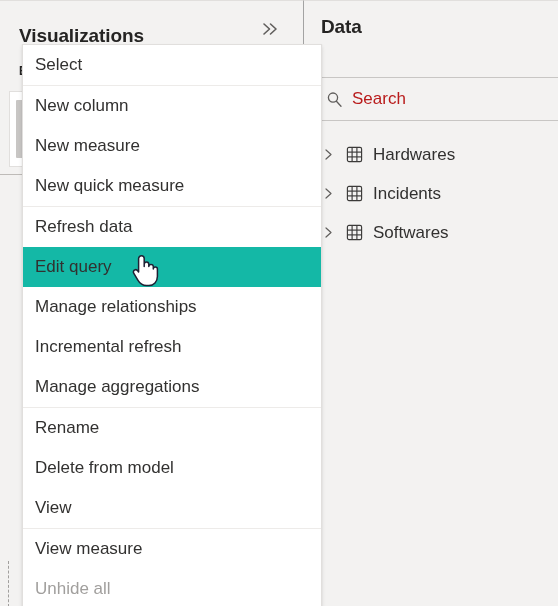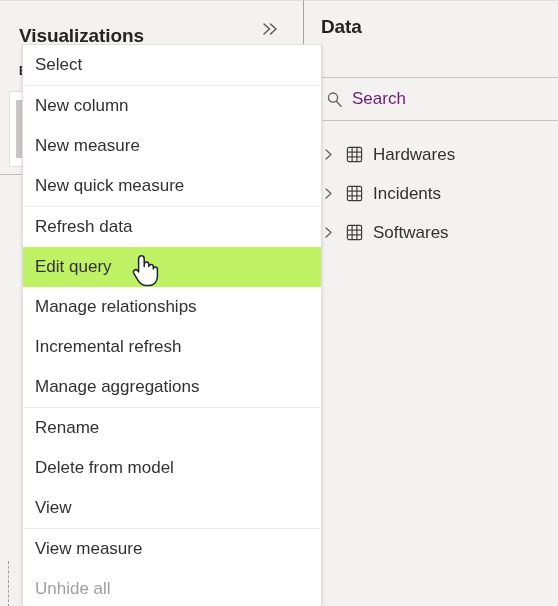--- a/index.html
+++ b/index.html
@@ -140,21 +140,21 @@
     margin-right: 9px;
     width: 18px;
     height: 18px;
     color: #605e5c;
     display: flex;
     align-items: center;
     justify-content: center;
   }
   .search-placeholder {
     font-size: 17px;
-    color: #701a75;
+    color: #b91c1c;
   }
 
   .tree {
     position: absolute;
     left: 0;
     right: 0;
     top: 134px;
     text-align: center;
   }
   .tree-item {
@@ -207,21 +207,21 @@
     display: flex;
     align-items: center;
     padding-left: 12px;
     font-size: 17px;
     color: #323130;
     white-space: nowrap;
     cursor: default;
     box-sizing: border-box;
   }
   .ctx-item.hovered {
-    background: #bef264;
+    background: #14b8a6;
   }
   .ctx-item.disabled {
     color: #a19f9d;
   }
   .ctx-sep {
     height: 1px;
     background: #edebe9;
     margin: 0;
   }
 

